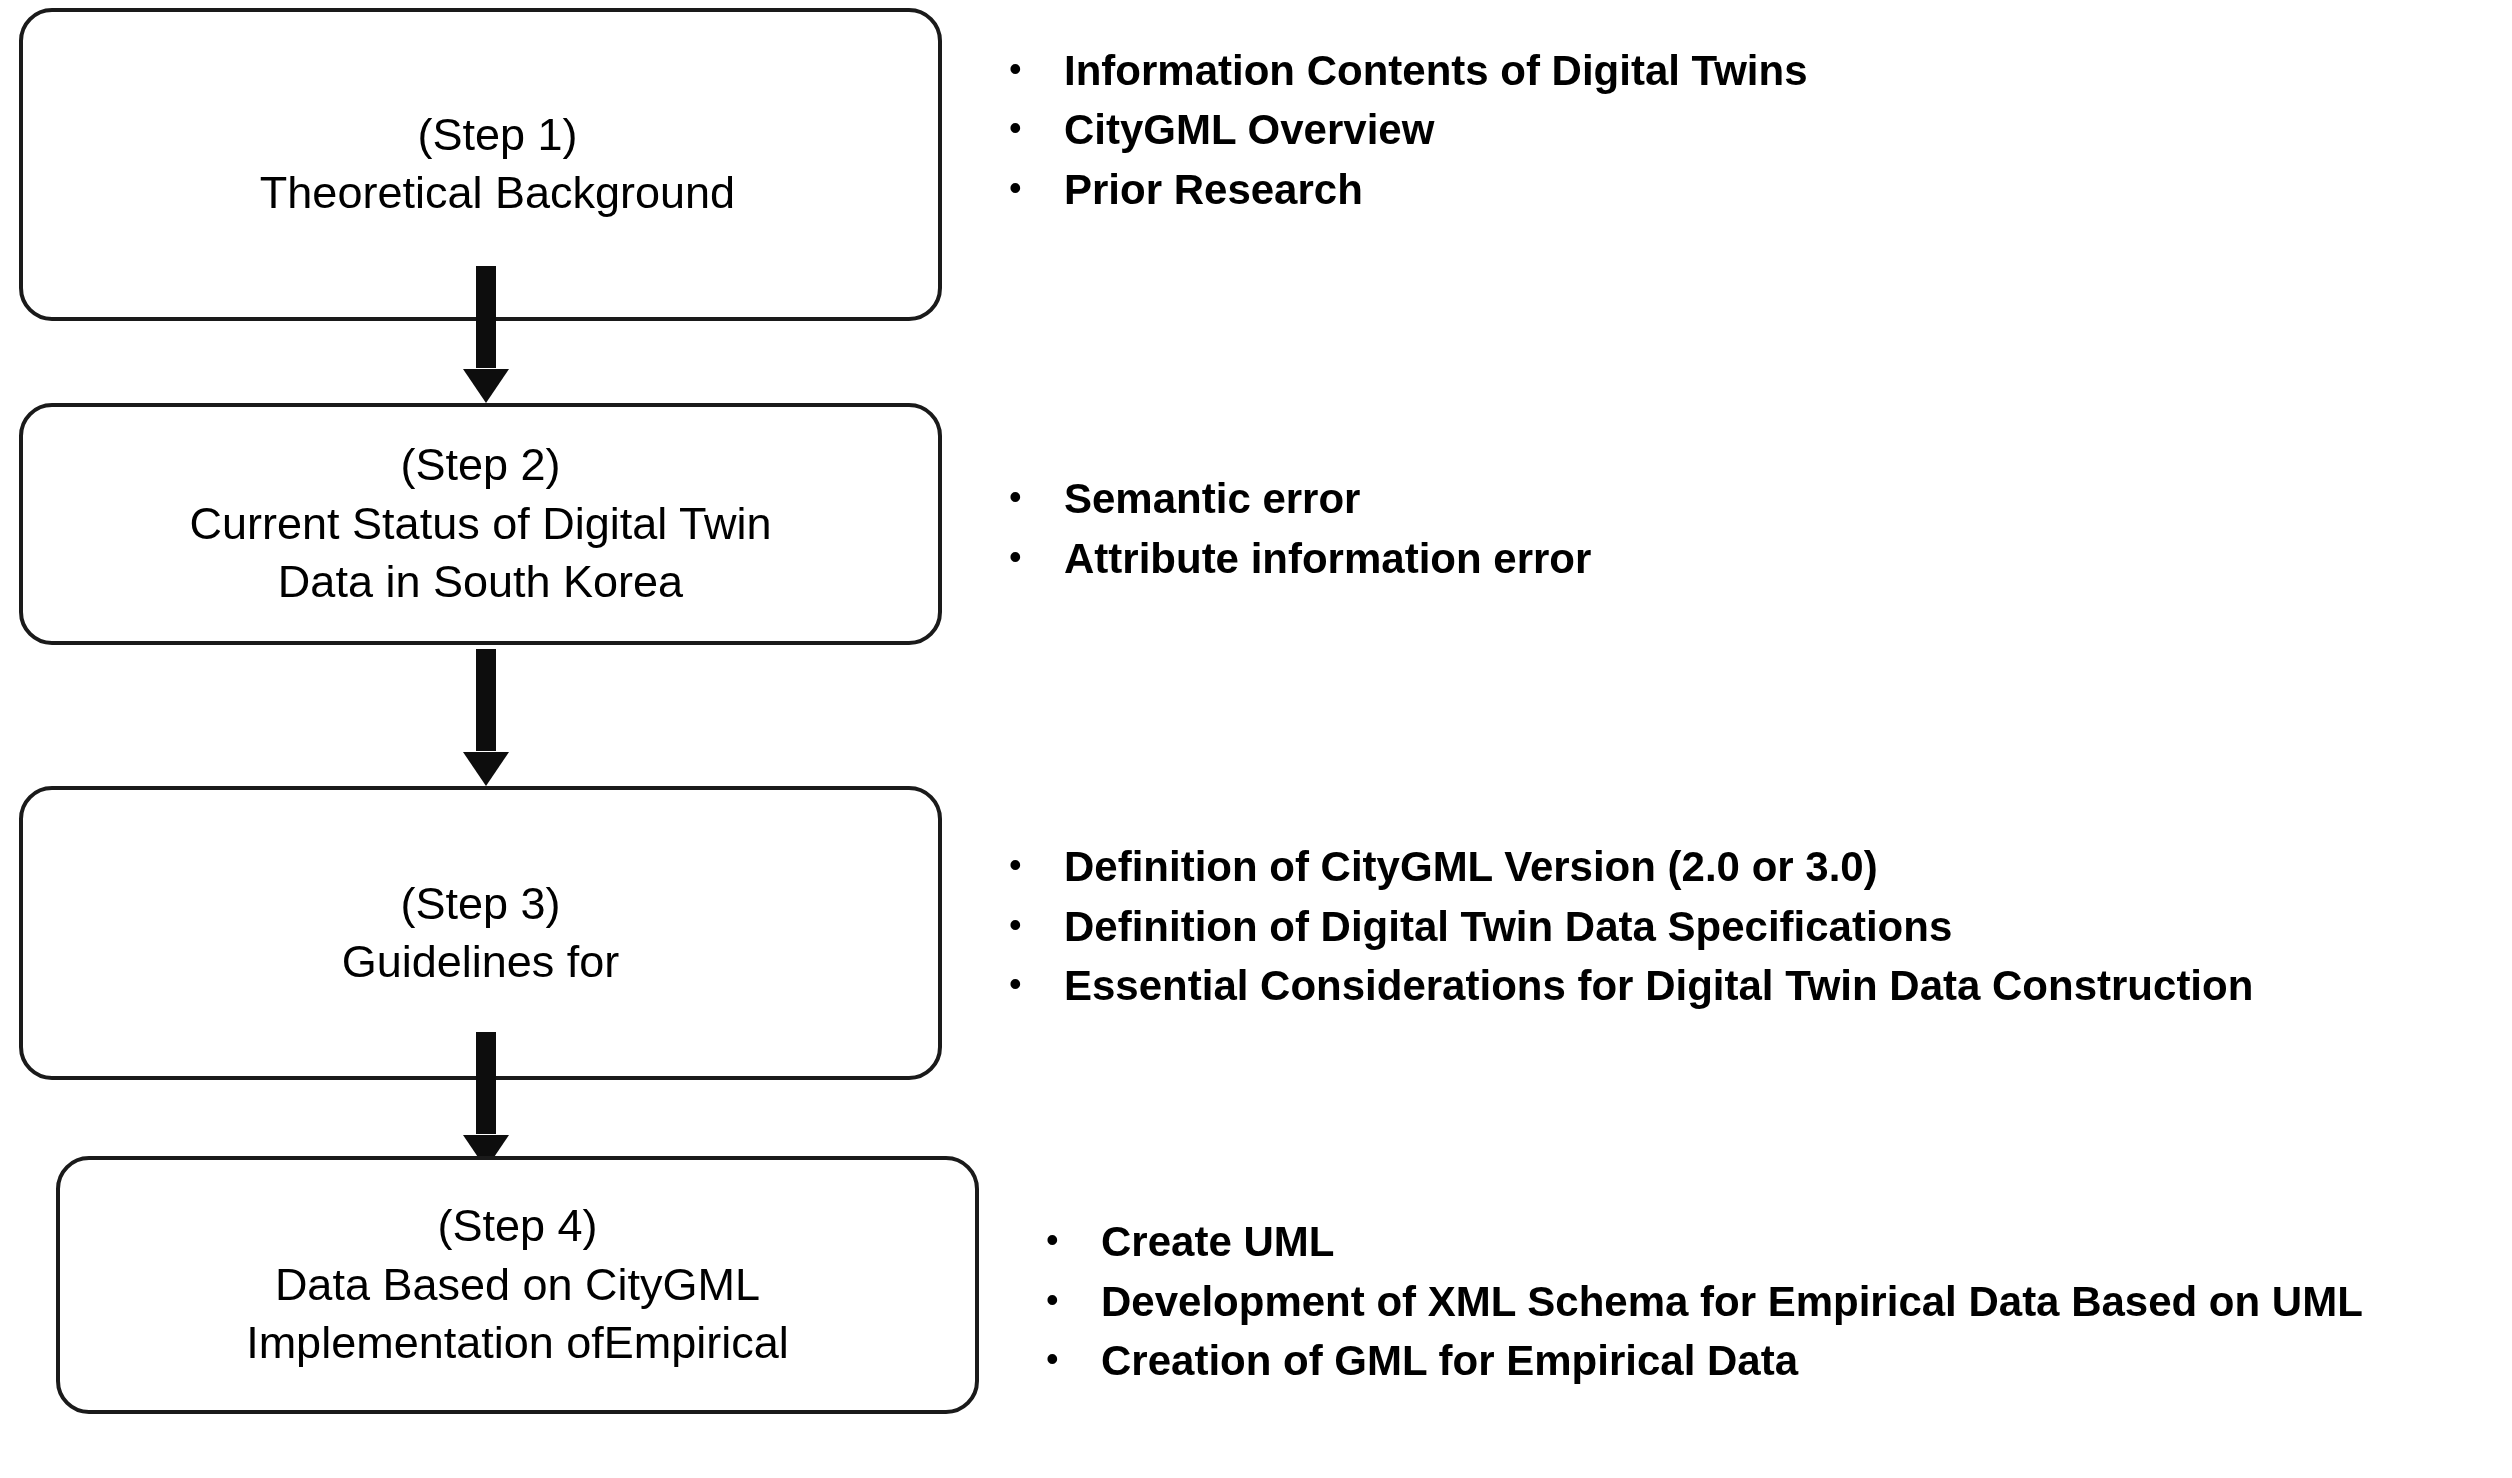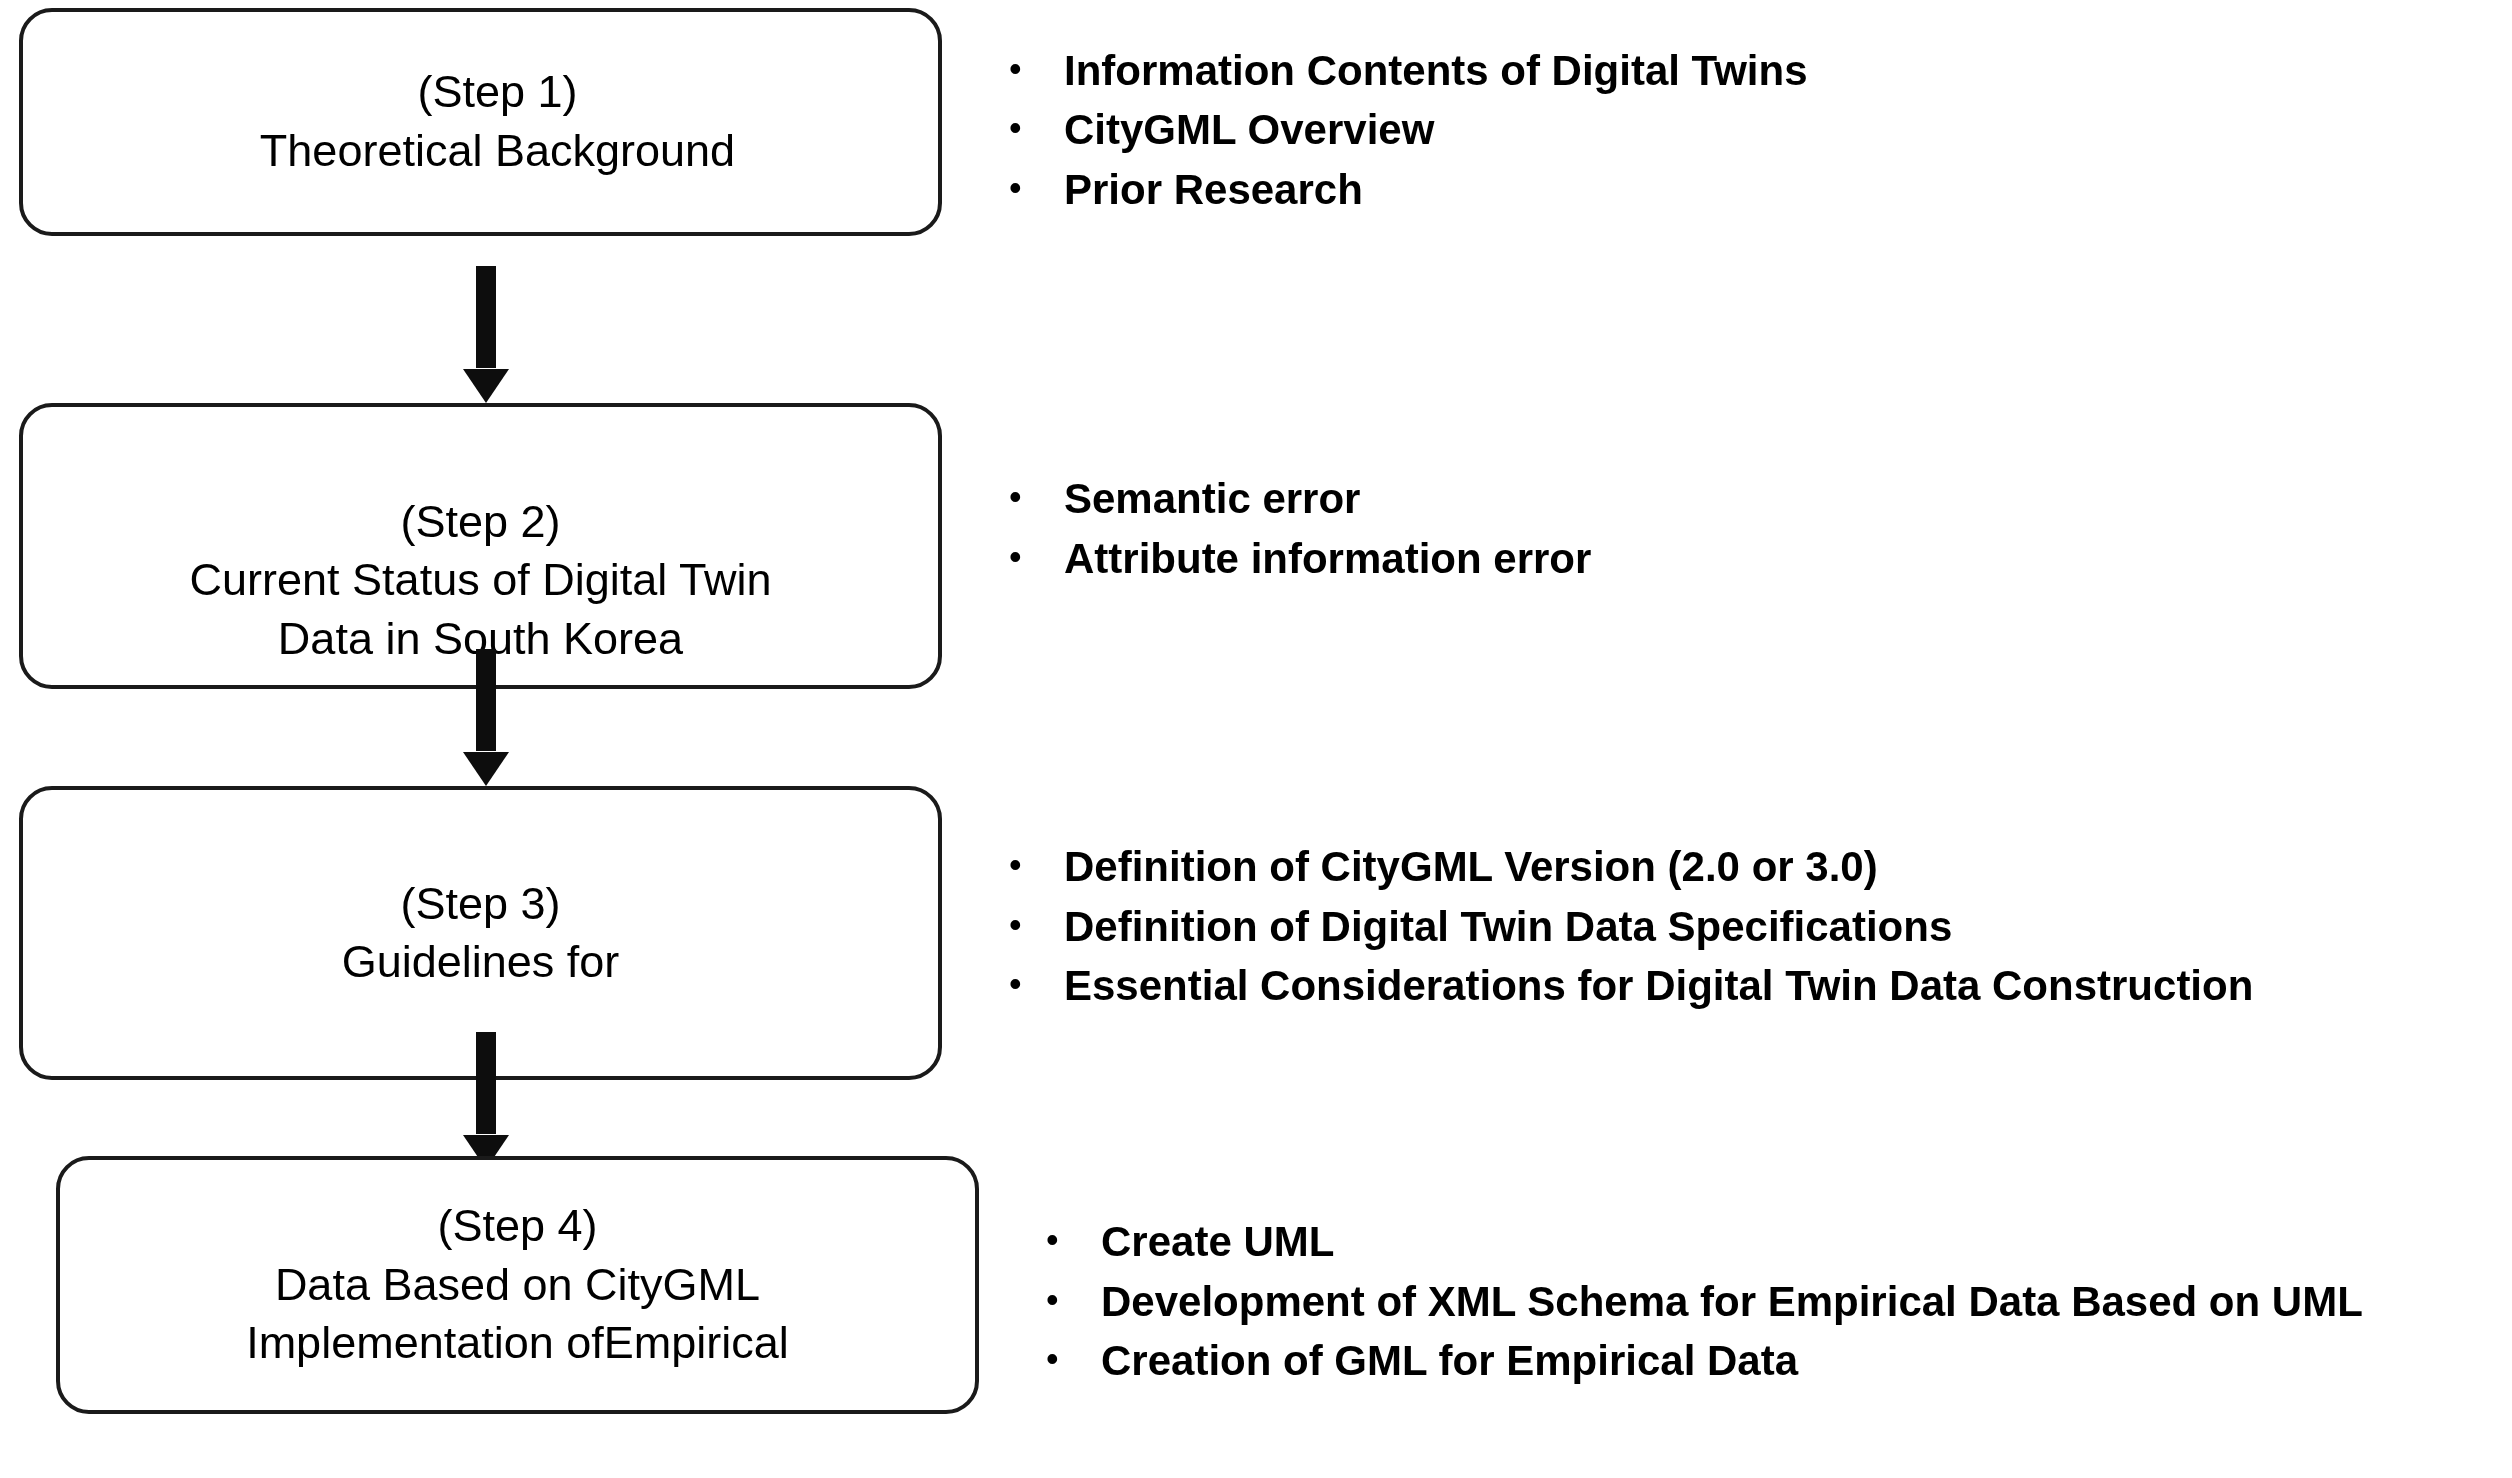--- a/index.html
+++ b/index.html
@@ -107,21 +107,21 @@
     border-top: 34px solid #0d0d0d;
   }
 </style>
 </head>
 <body>
 
 <div class="flow">
 
   <div class="row" style="top:7.8px;">
     <div class="step-col">
-      <div class="step-box" style="height:228px;padding-left:48px;">
+      <div class="step-box" style="height:313px;padding-left:48px;">
         <div class="step-line">(Step 1)</div>
         <div class="step-line">Theoretical Background</div>
       </div>
     </div>
     <div class="bullets" style="padding-top:33px;">
       <div class="bullet">
         <span class="dot">•</span>
         <span class="btext">Information Contents of Digital Twins</span>
       </div>
       <div class="bullet">
@@ -135,21 +135,21 @@
     </div>
   </div>
 
   <div class="arrow" style="left:476px; top:266px; height:137px;">
     <div class="shaft" style="height:102px;"></div>
     <div class="head"></div>
   </div>
 
   <div class="row" style="top:403px;">
     <div class="step-col">
-      <div class="step-box" style="height:286px;justify-content:flex-end;">
+      <div class="step-box" style="height:242px;">
         <div class="step-line">(Step 2)</div>
         <div class="step-line">Current Status of Digital Twin</div>
         <div class="step-line">Data in South Korea</div>
       </div>
     </div>
     <div class="bullets" style="padding-top:66px;">
       <div class="bullet">
         <span class="dot">•</span>
         <span class="btext">Semantic error</span>
       </div>

